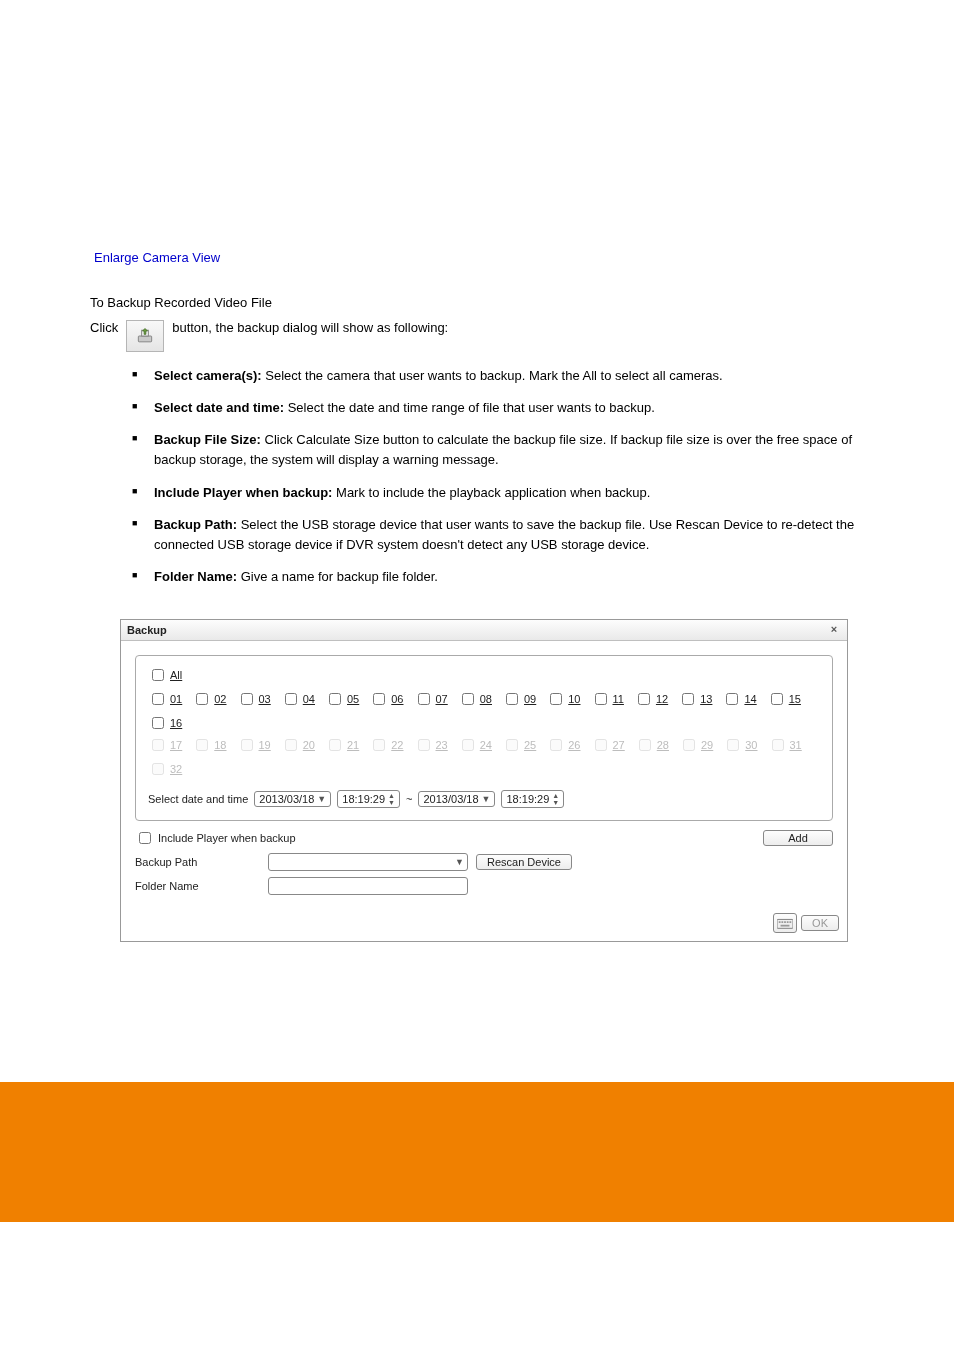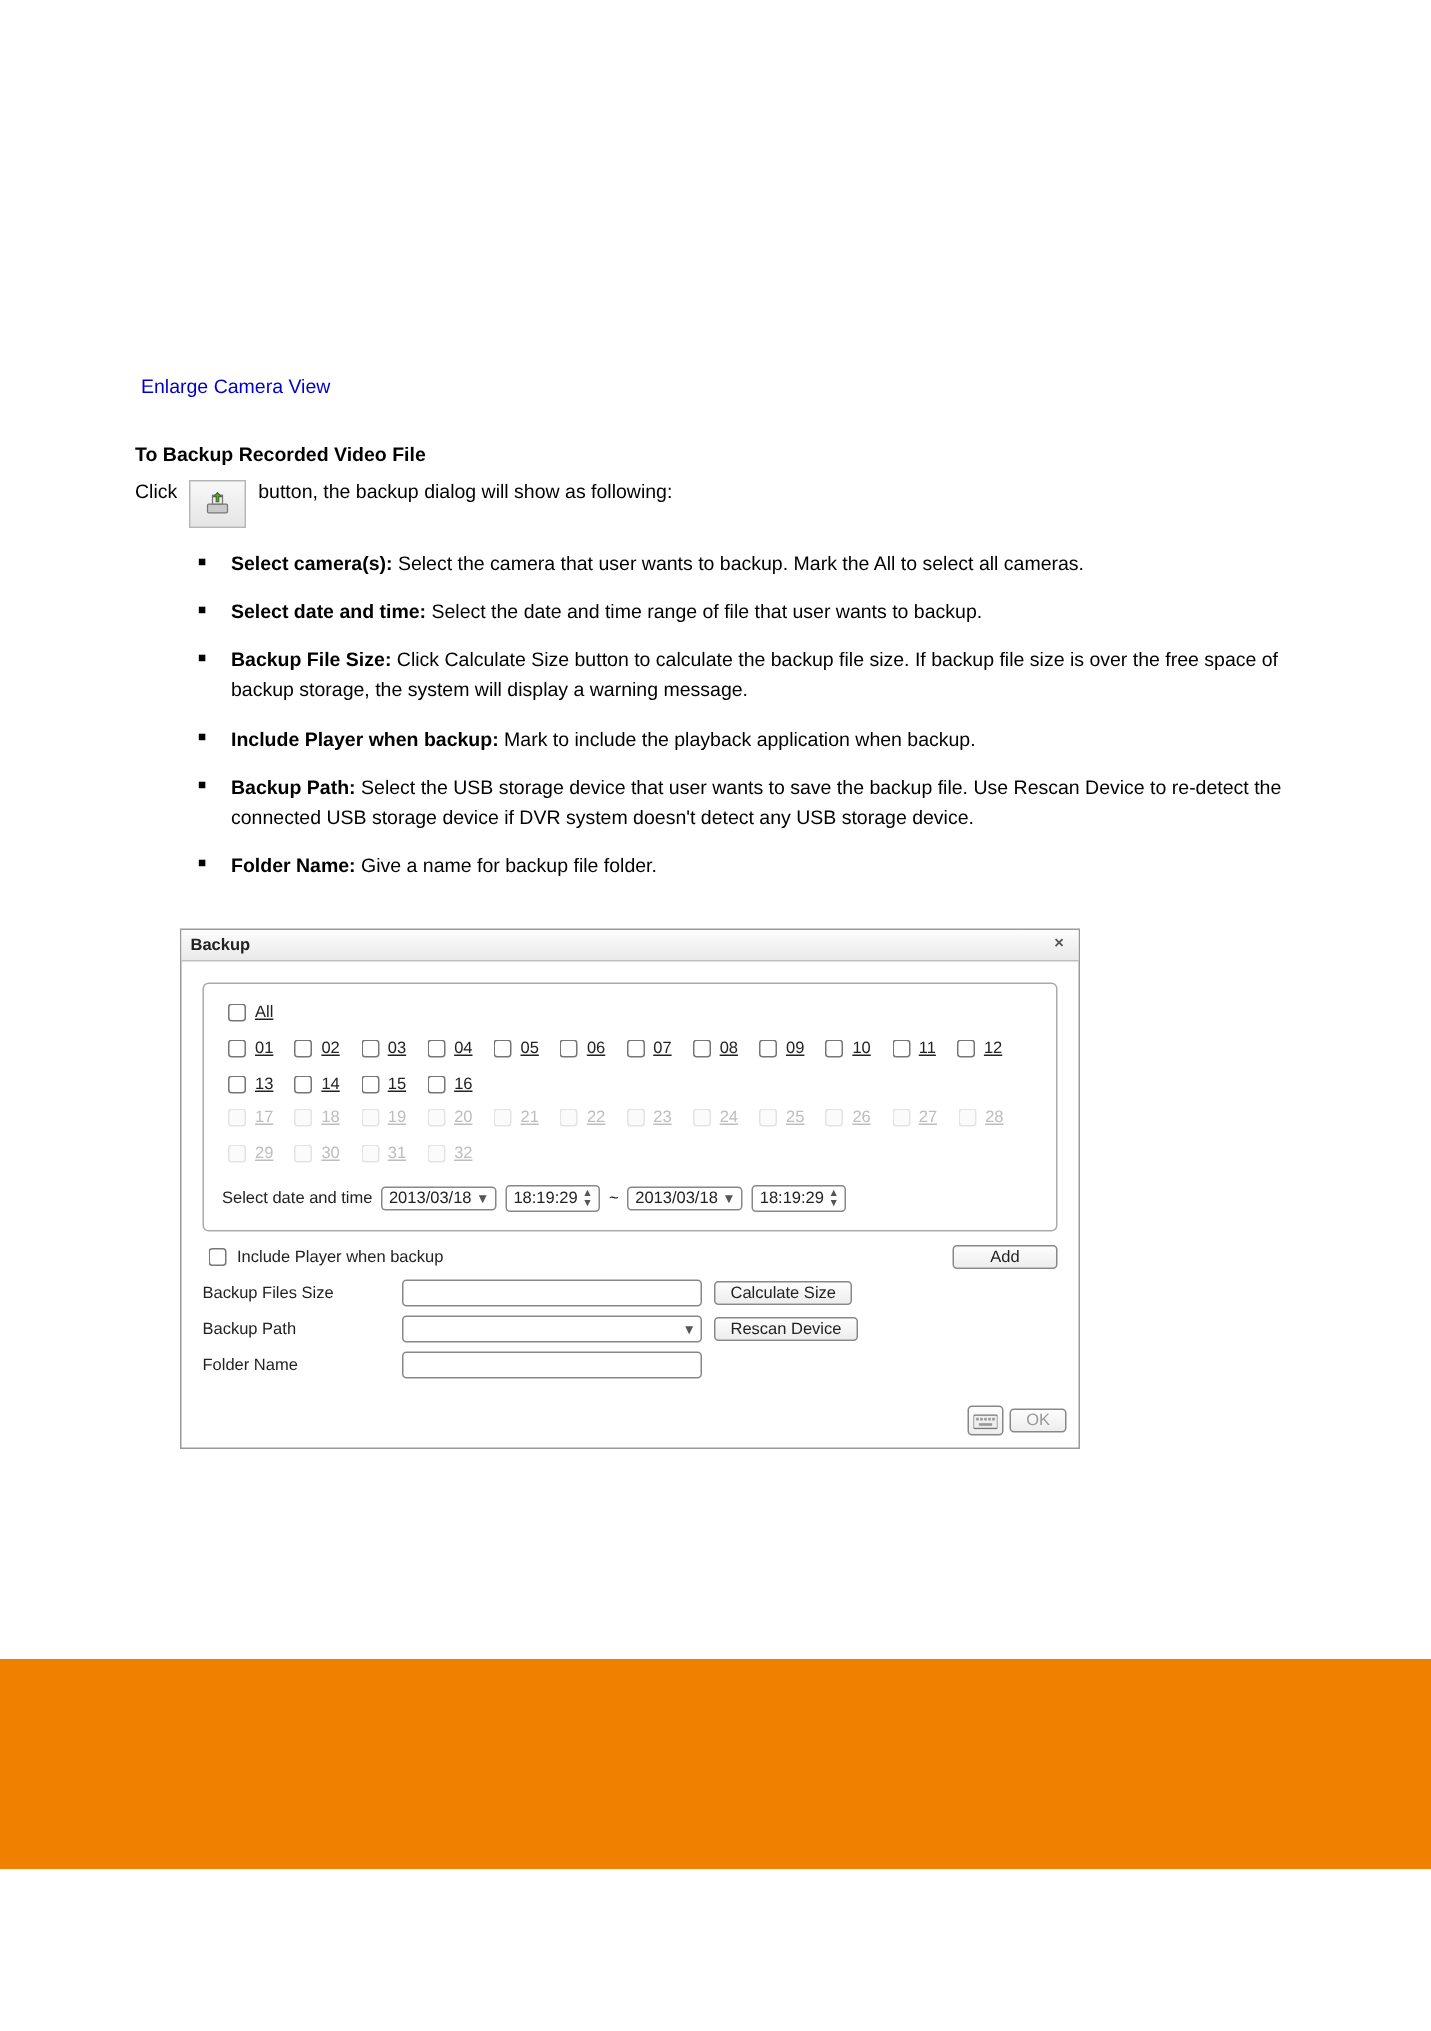--- a/index.html
+++ b/index.html
@@ -18,21 +18,21 @@
   .link-line {
     margin: 160px 0 20px 4px;
   }
   .link-line .lnk {
     color: #0000cc;
   }
   .backup-title {
     margin: 30px 0 10px 0;
     font-size: 13px;
   }
-  .backup-title b { font-weight: bold; }
+  .backup-title b { font-weight: normal; }
   .icon-row {
     display: flex;
     gap: 8px;
     margin: 8px 0 14px 0;
   }
   .icon-btn {
     width: 38px;
     height: 32px;
     border: 1px solid #b5b5b5;
     background: linear-gradient(#f8f8f8,#e5e5e5);
@@ -57,21 +57,21 @@
     position: absolute;
     left: 0;
     top: 2px;
     font-size: 9px;
   }
   .bullets li b { font-weight: bold; }
 
   
   .dlg-wrap {
     margin: 32px 0 0 30px;
-    width: 600px;
+    width: 728px;
   }
   .dlg {
     border: 1px solid #999;
     background: #fff;
     font-family: Tahoma, sans-serif;
     font-size: 11px;
     color: #222;
   }
   .dlg-title {
     background: linear-gradient(#fdfdfd,#e9e9e9);
@@ -381,25 +381,20 @@
 
       <div class="form-rows">
         <div class="frow">
           <label class="wide-cb">
             <input type="checkbox" style="">
               <span>Include Player when backup</span>
           </label>
           <span class="btn w60">Add</span>
         </div>
         <div class="frow">
-          <span class="lbl">Backup Files Size</span>
-          <input class="txt sm" type="text" style="">
-          <span class="btn">Calculate Size</span>
-        </div>
-        <div class="frow">
           <span class="lbl">Backup Path</span>
           <span class="sel">
               <span class="caret">▼</span>
             </span>
           <span class="btn">Rescan Device</span>
         </div>
         <div class="frow">
           <span class="lbl">Folder Name</span>
           <input class="txt md" type="text" style="">
         </div>

